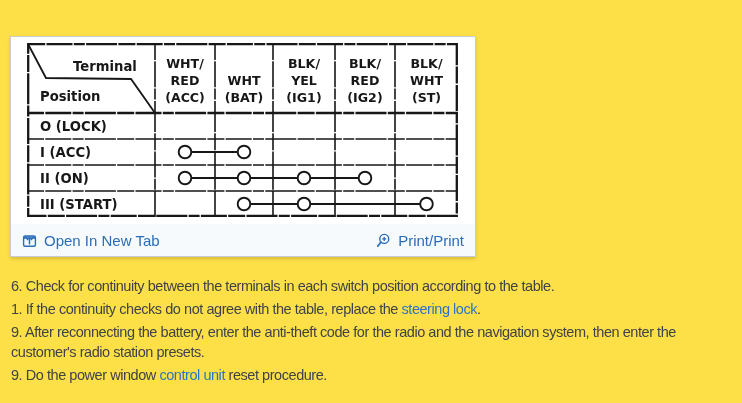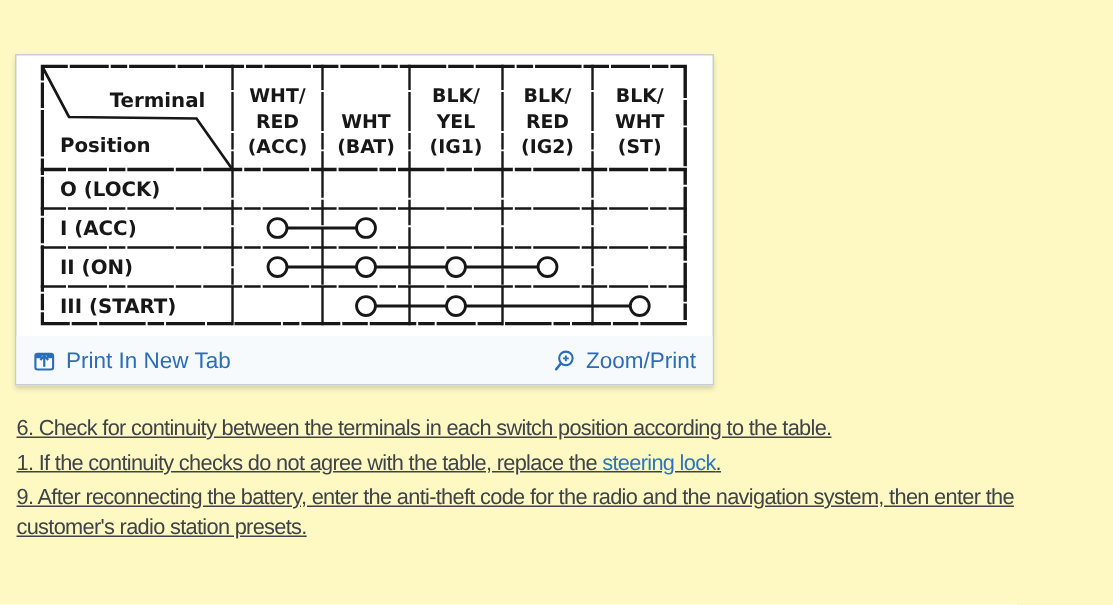--- a/index.html
+++ b/index.html
@@ -1,36 +1,36 @@
 <!DOCTYPE html>
 <html style="--viewer-link: #2a6db8; --instr-link: #2b74c4; --instr-text: #3f4347;"><head>
 <meta charset="utf-8">
 <style>
   html,body{margin:0;padding:0;background:#fff;}
-  .page{position:relative;width:742px;height:403px;background:#fef9c3;overflow:hidden;
+  .page{position:relative;width:742px;height:403px;background:#fde047;overflow:hidden;
         font-family:"Liberation Sans",sans-serif;}
 
   
   .card{position:absolute;left:10px;top:36px;width:466px;height:221px;box-sizing:border-box;
         background:#fff;border:1px solid #c9cdd1;box-shadow:0 2px 3px rgba(0,0,0,.15);}
   .diagram{position:absolute;left:16px;top:6px;}
   .diagram svg{display:block;font-family:"DejaVu Sans","Liberation Sans",sans-serif;}
 
   .card-footer{position:absolute;left:0;right:0;bottom:0;height:32px;background:#f7fafc;
         display:flex;align-items:center;justify-content:space-between;
         padding:0 11px 0 11px;box-sizing:border-box;}
   .viewer-link{display:flex;align-items:center;gap:7px;font-size:15px;cursor:pointer;
         color:var(--viewer-link,#2a6db8);}
   .viewer-link .vicon{flex:0 0 auto;color:var(--viewer-link,#2a6db8);}
 
   
   .instructions{position:absolute;left:8px;top:276px;width:727px;
         font-size:14.5px;line-height:20px;letter-spacing:-0.45px;
         color:var(--instr-text,#3f4347);}
-  .instructions p{margin:0 0 3px 0;padding-left:3px;text-decoration:underline;}
+  .instructions p{margin:0 0 3px 0;padding-left:3px;}
   .instr-link{color:var(--instr-link,#2b74c4);cursor:pointer;}
 </style>
 </head>
 <body>
 
 <div class="page">
 
   <div class="card">
     <div class="diagram">
       <svg id="ignition-svg" width="431" height="174" viewBox="0 0 431 174">
@@ -82,34 +82,35 @@
 
     <div class="card-footer">
       <div class="viewer-link">
         <svg class="vicon" width="15" height="15" viewBox="0 0 16 16">
           <rect x="1.7" y="3.1" width="12.6" height="11.1" rx="1.6" fill="none" stroke="currentColor" stroke-width="1.5"></rect>
           <rect x="2.2" y="3.5" width="11.6" height="2.7" fill="currentColor" stroke="none"></rect>
           <line x1="8" y1="12.2" x2="8" y2="4.4" stroke="#f7fafc" stroke-width="3.6"></line>
           <line x1="8" y1="12.2" x2="8" y2="4.8" stroke="currentColor" stroke-width="1.6"></line>
           <path d="M5.2,7.5 L8,4.6 L10.8,7.5" fill="none" stroke="currentColor" stroke-width="1.6"></path>
         </svg>
-        <span>Print In New Tab</span>
+        <span>Open In New Tab</span>
       </div>
 
       <div class="viewer-link">
         <svg class="vicon" width="15" height="15" viewBox="0 0 16 16">
           <circle cx="8.8" cy="6.3" r="4.8" fill="none" stroke="currentColor" stroke-width="1.5"></circle>
           <line x1="8.8" y1="4.2" x2="8.8" y2="8.4" stroke="currentColor" stroke-width="1.4"></line>
           <line x1="6.7" y1="6.3" x2="10.9" y2="6.3" stroke="currentColor" stroke-width="1.4"></line>
           <line x1="5.2" y1="9.9" x2="1.9" y2="14" stroke="currentColor" stroke-width="1.8" stroke-linecap="round"></line>
         </svg>
-        <span>Zoom/Print</span>
+        <span>Print/Print</span>
       </div>
     </div>
   </div>
 
   <div class="instructions" id="instructions">
       <p><span>6. Check for continuity between the terminals in each switch position according to the table.</span></p>
       <p><span>1. If the continuity checks do not agree with the table, replace the </span><span class="instr-link">steering lock</span><span>.</span></p>
       <p><span>9. After reconnecting the battery, enter the anti-theft code for the radio and the navigation system, then enter the customer's radio station presets.</span></p>
+      <p><span>9. Do the power window </span><span class="instr-link">control unit</span><span> reset procedure.</span></p>
     </div>
 
 </div>
 
 </body></html>

